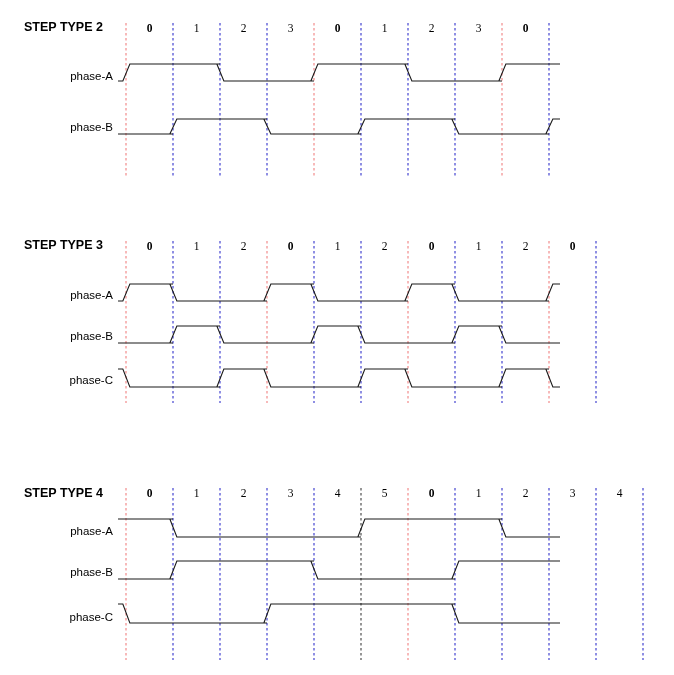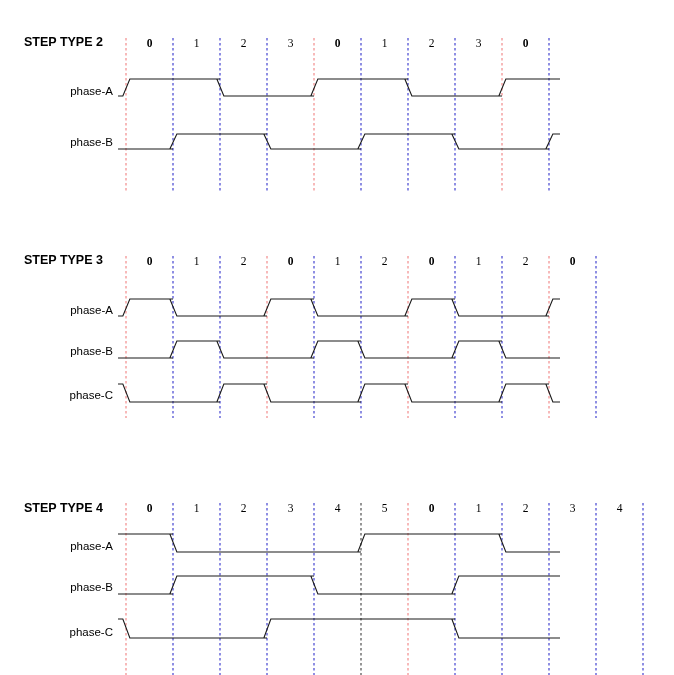--- a/index.html
+++ b/index.html
@@ -4,21 +4,21 @@
 <title>Step Type Timing Diagrams</title>
 <style>
   html,body{margin:0;padding:0;}
   body{
     width:674px;height:675px;
     background:#ffffff;
     font-family:"Liberation Sans", sans-serif;
     overflow:hidden;
     position:relative;
   }
-  #diagram-root{position:absolute;left:0;top:16px;width:674px;height:607px;}
+  #diagram-root{position:absolute;left:0;top:1px;width:674px;height:607px;}
   svg.sheet{display:block;width:674px;height:675px;}
 
   text.section-title{
     font-family:"Liberation Sans", sans-serif;
     font-size:12.5px;
     font-weight:bold;
     fill:#000000;
   }
   text.phase-label{
     font-family:"Liberation Sans", sans-serif;

